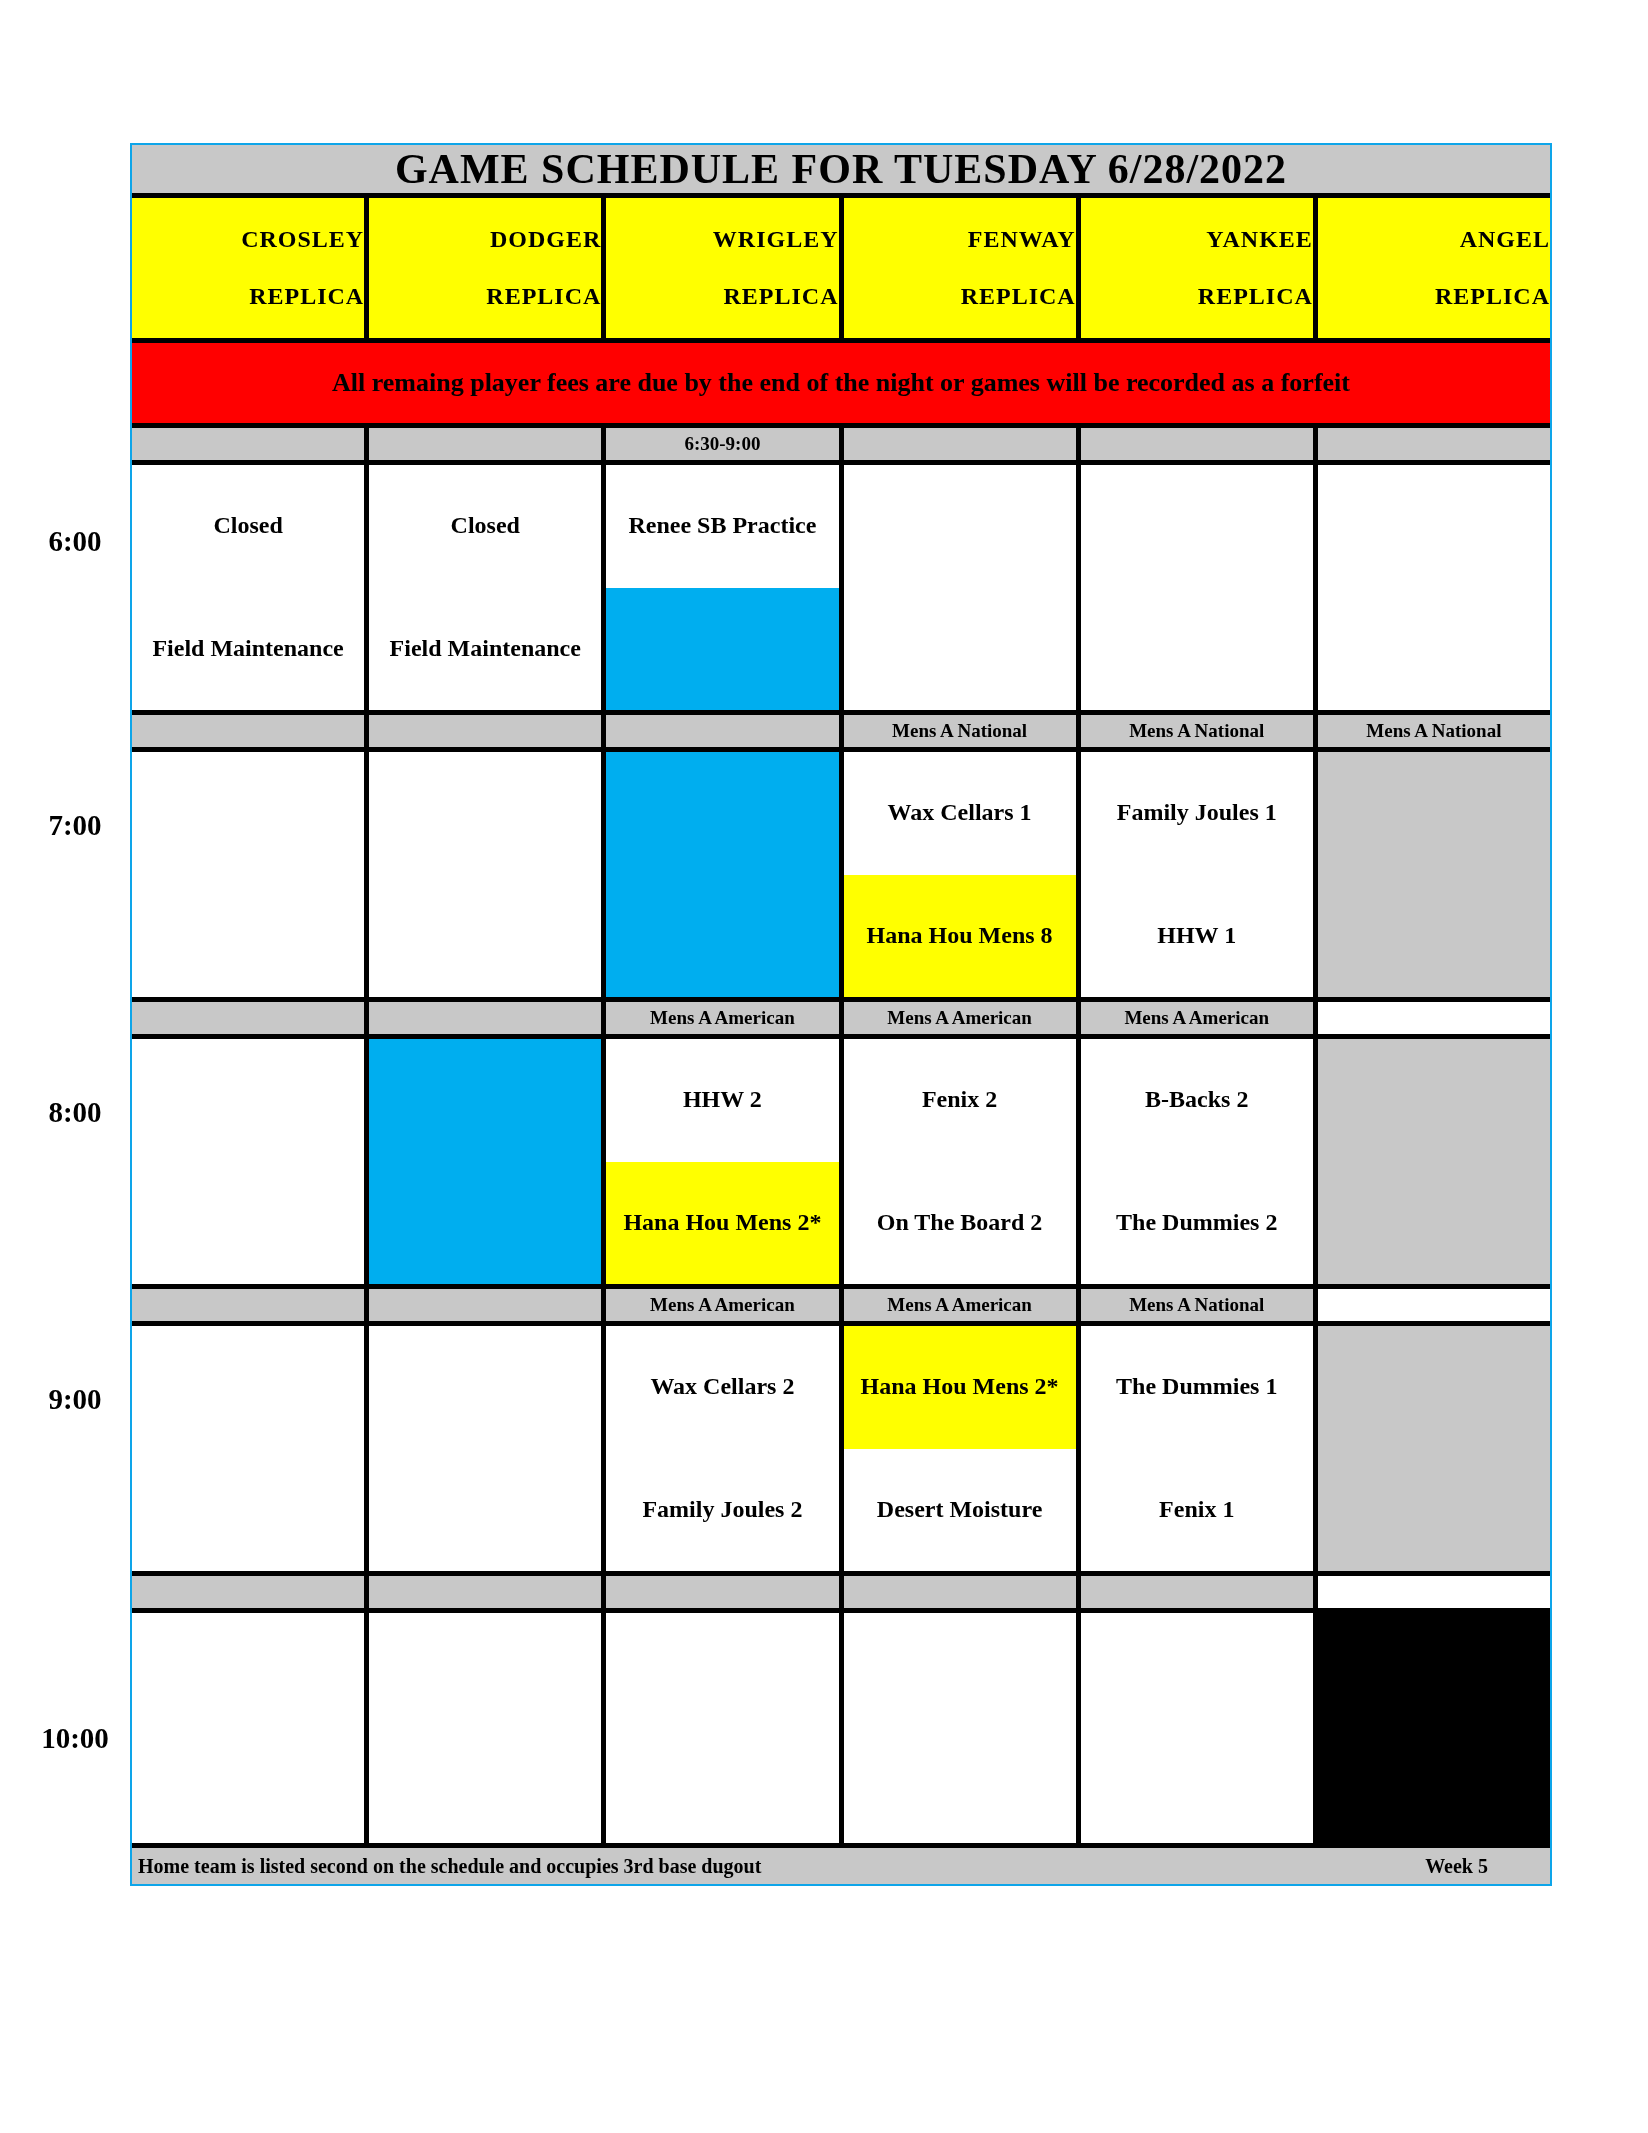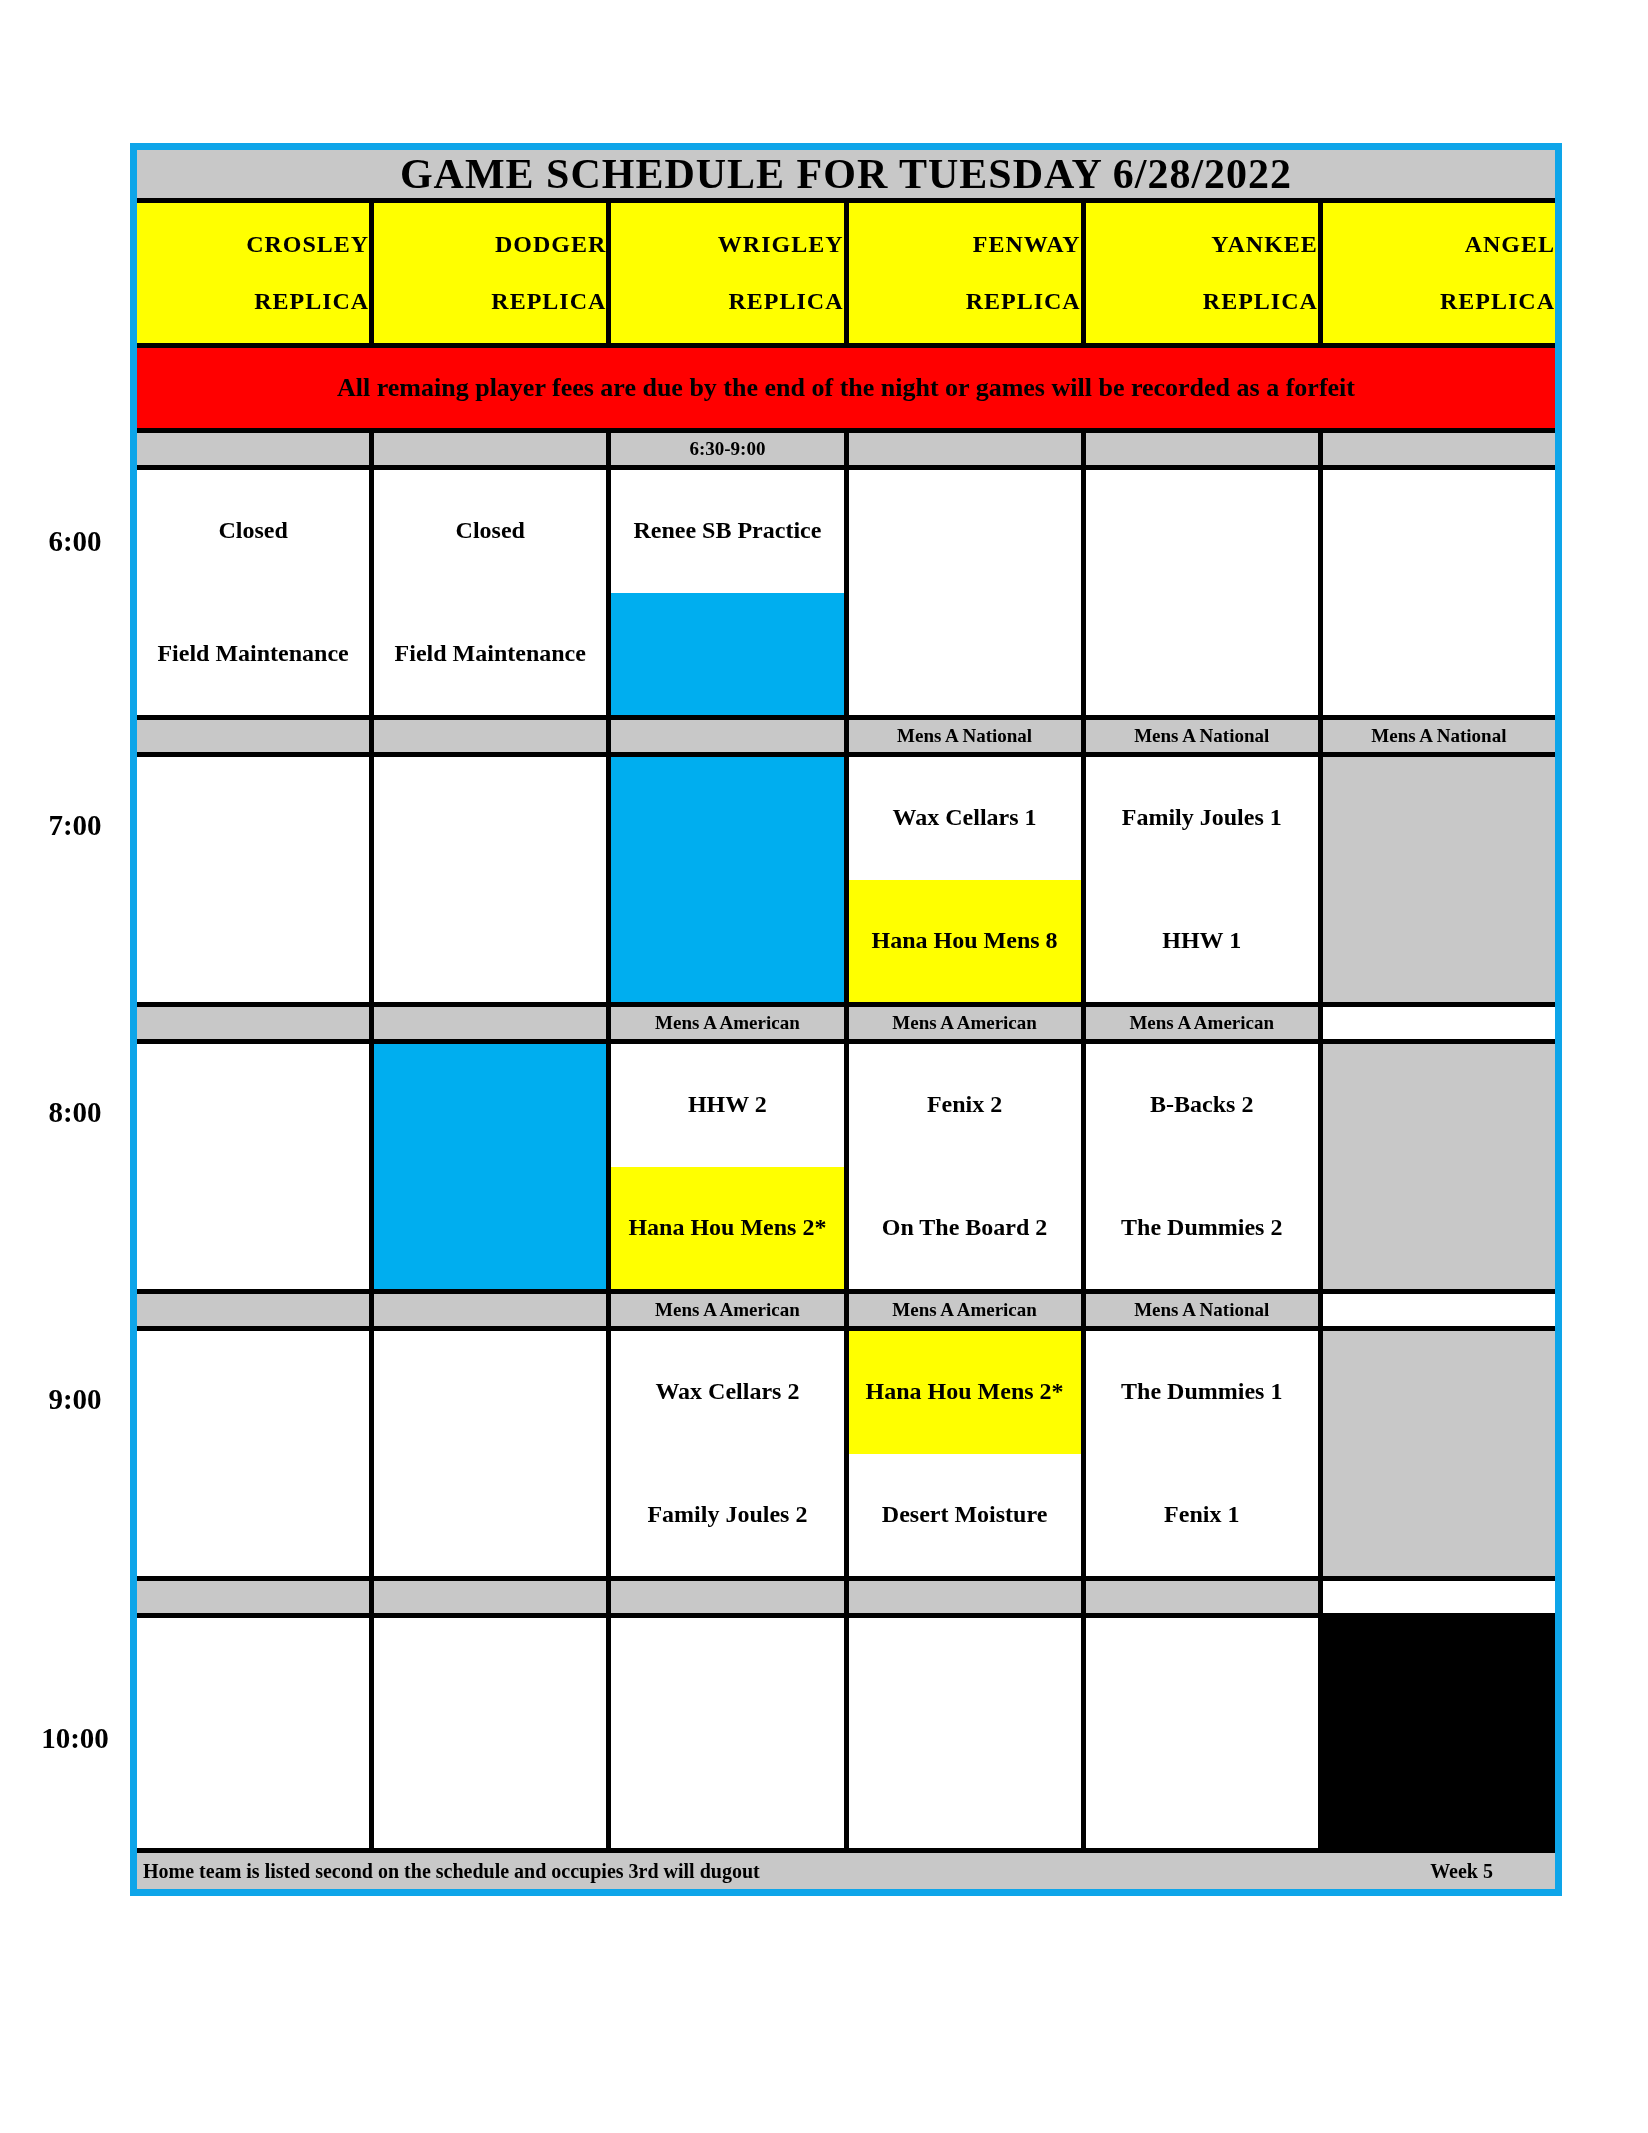--- a/index.html
+++ b/index.html
@@ -29,21 +29,21 @@
   #t900  { top: 1381px; }
   #t1000 { top: 1720px; }
 
   
   .sched {
     position: absolute;
     left: 130px;
     top: 143px;
     width: 1418px;
     background: #000000;
-    border: 7px solid #0ea5e9;
+    border: 2px solid #0ea5e9;
     display: grid;
     grid-template-columns: repeat(6, 1fr);
     grid-template-rows: 48px 140px 80px 32px 245px 32px 245px 32px 245px 32px 245px 32px 230px 36px;
     gap: 5px;
   }
   .span-all { grid-column: 1 / -1; }
 
   .title-bar {
     background: #c8c8c8;
     display: flex;
@@ -298,18 +298,18 @@
     <div class="gcell">
       <div class="slot"></div>
       <div class="slot"></div>
     </div>
     <div class="gcell">
       <div class="slot"></div>
       <div class="slot"></div>
     </div>
 
     <div class="footer-bar span-all">
-      <span>Home team is listed second on the schedule and occupies 3rd will dugout</span>
+      <span>Home team is listed second on the schedule and occupies 3rd base dugout</span>
       <span class="footer-week">Week 5</span>
     </div>
 
   </div>
 </div>
 
 </body></html>

